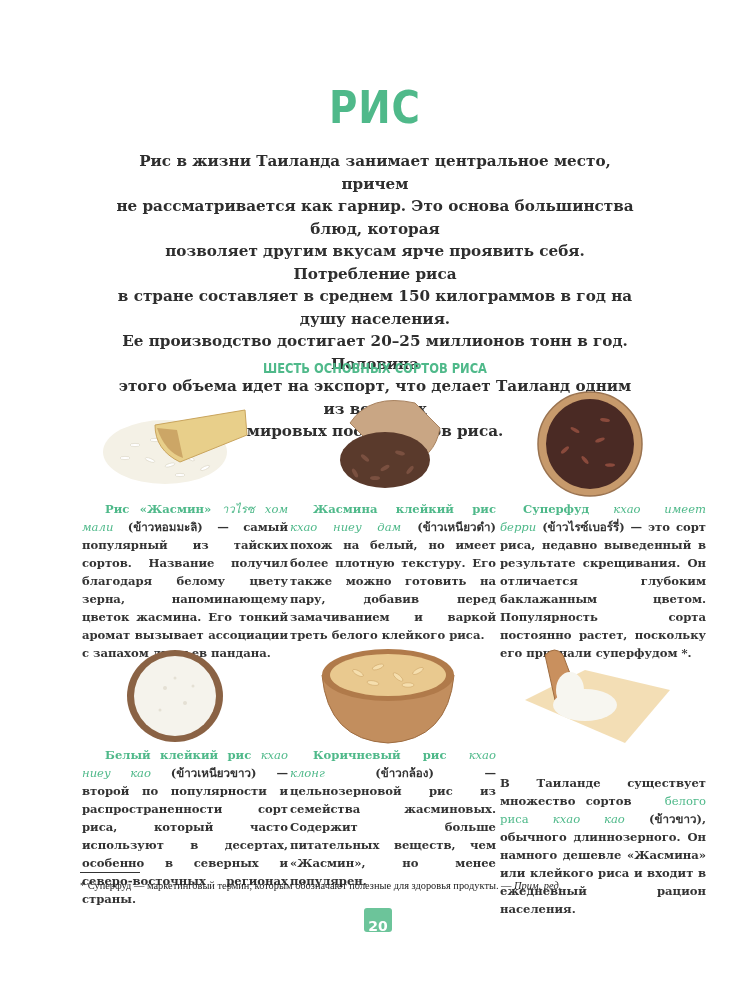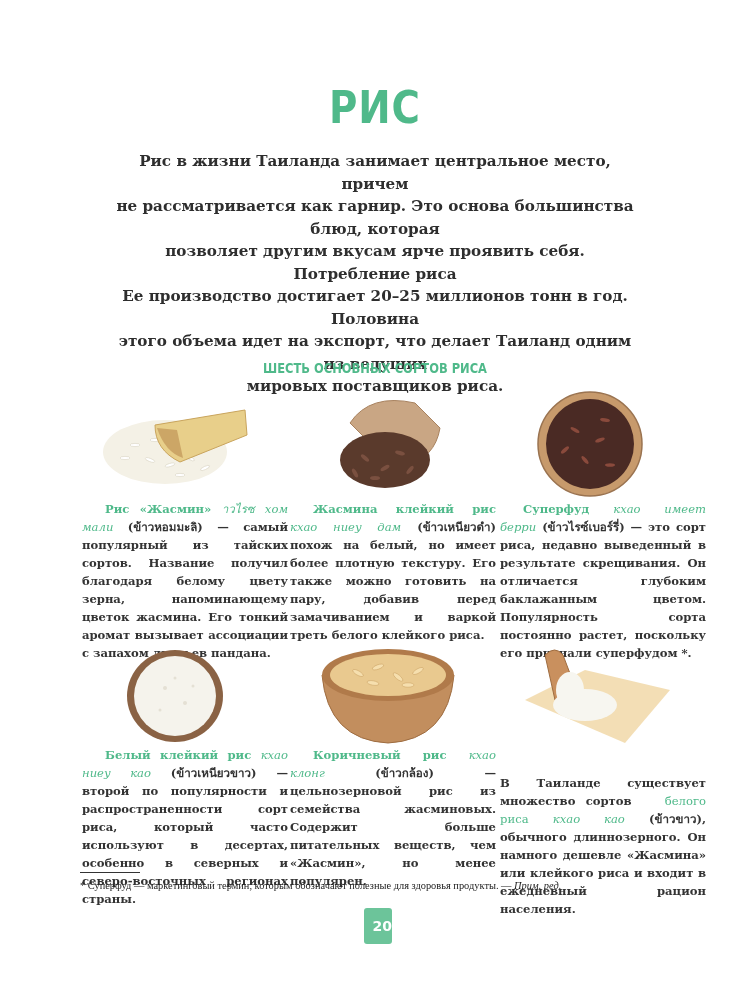--- a/index.html
+++ b/index.html
@@ -16,34 +16,35 @@
               color: #4fb98a; transform: scaleX(0.82); }
   .illus { position: absolute; }
   .col { position: absolute; width: 206px; font-size: 11.6px; line-height: 18px;
          font-weight: bold; color: #333; text-align: justify; }
   .col .hl { color: #4fb98a; margin-left: 23px; }
   .col .hl-i { color: #4fb98a; font-style: italic; font-weight: normal; }
   .fn-rule { position: absolute; top: 872px; left: 80px; width: 60px; border-top: 1px solid #333; }
   .footnote { position: absolute; top: 880px; left: 80px; width: 620px; font-size: 10.4px;
               font-family: "Liberation Serif", serif; color: #222; white-space: nowrap; }
   .footnote i { font-style: italic; }
-  .pagenum { position: absolute; top: 908px; left: 364px; width: 28px; height: 36px;
-             background: #6cc49a; border-radius: 3px; color: #ffffff; text-align: right;
+  .pagenum { position: absolute; top: 908px; left: 364px; width: 28px; height: 24px;
+             background: #6cc49a; border-radius: 3px; color: #ffffff; text-align: center;
              line-height: 36px; font-family: "DejaVu Sans", sans-serif; font-weight: bold;
              font-size: 14px; }
 </style>
 </head>
 <body>
 
 <div class="title">РИС</div>
 
 <div class="intro">
   <p>Рис в жизни Таиланда занимает центральное место, причем</p>
   <p>не рассматривается как гарнир. Это основа большинства блюд, которая</p>
   <p>позволяет другим вкусам ярче проявить себя. Потребление риса</p>
+  <p>в стране составляет в среднем 150 килограммов в год на душу населения.</p>
   <p>Ее производство достигает 20–25 миллионов тонн в год. Половина</p>
   <p>этого объема идет на экспорт, что делает Таиланд одним из ведущих</p>
   <p>мировых поставщиков риса.</p>
 </div>
 
 <div class="subtitle">ШЕСТЬ ОСНОВНЫХ СОРТОВ РИСА</div>
 
 <svg class="illus" style="left:95px;top:390px" width="180" height="105" viewBox="0 0 180 105">
   <ellipse cx="70" cy="62" rx="62" ry="32" fill="#f4f1e6"></ellipse>
   <g fill="#ffffff" stroke="#d9d4c2" stroke-width="0.6">

